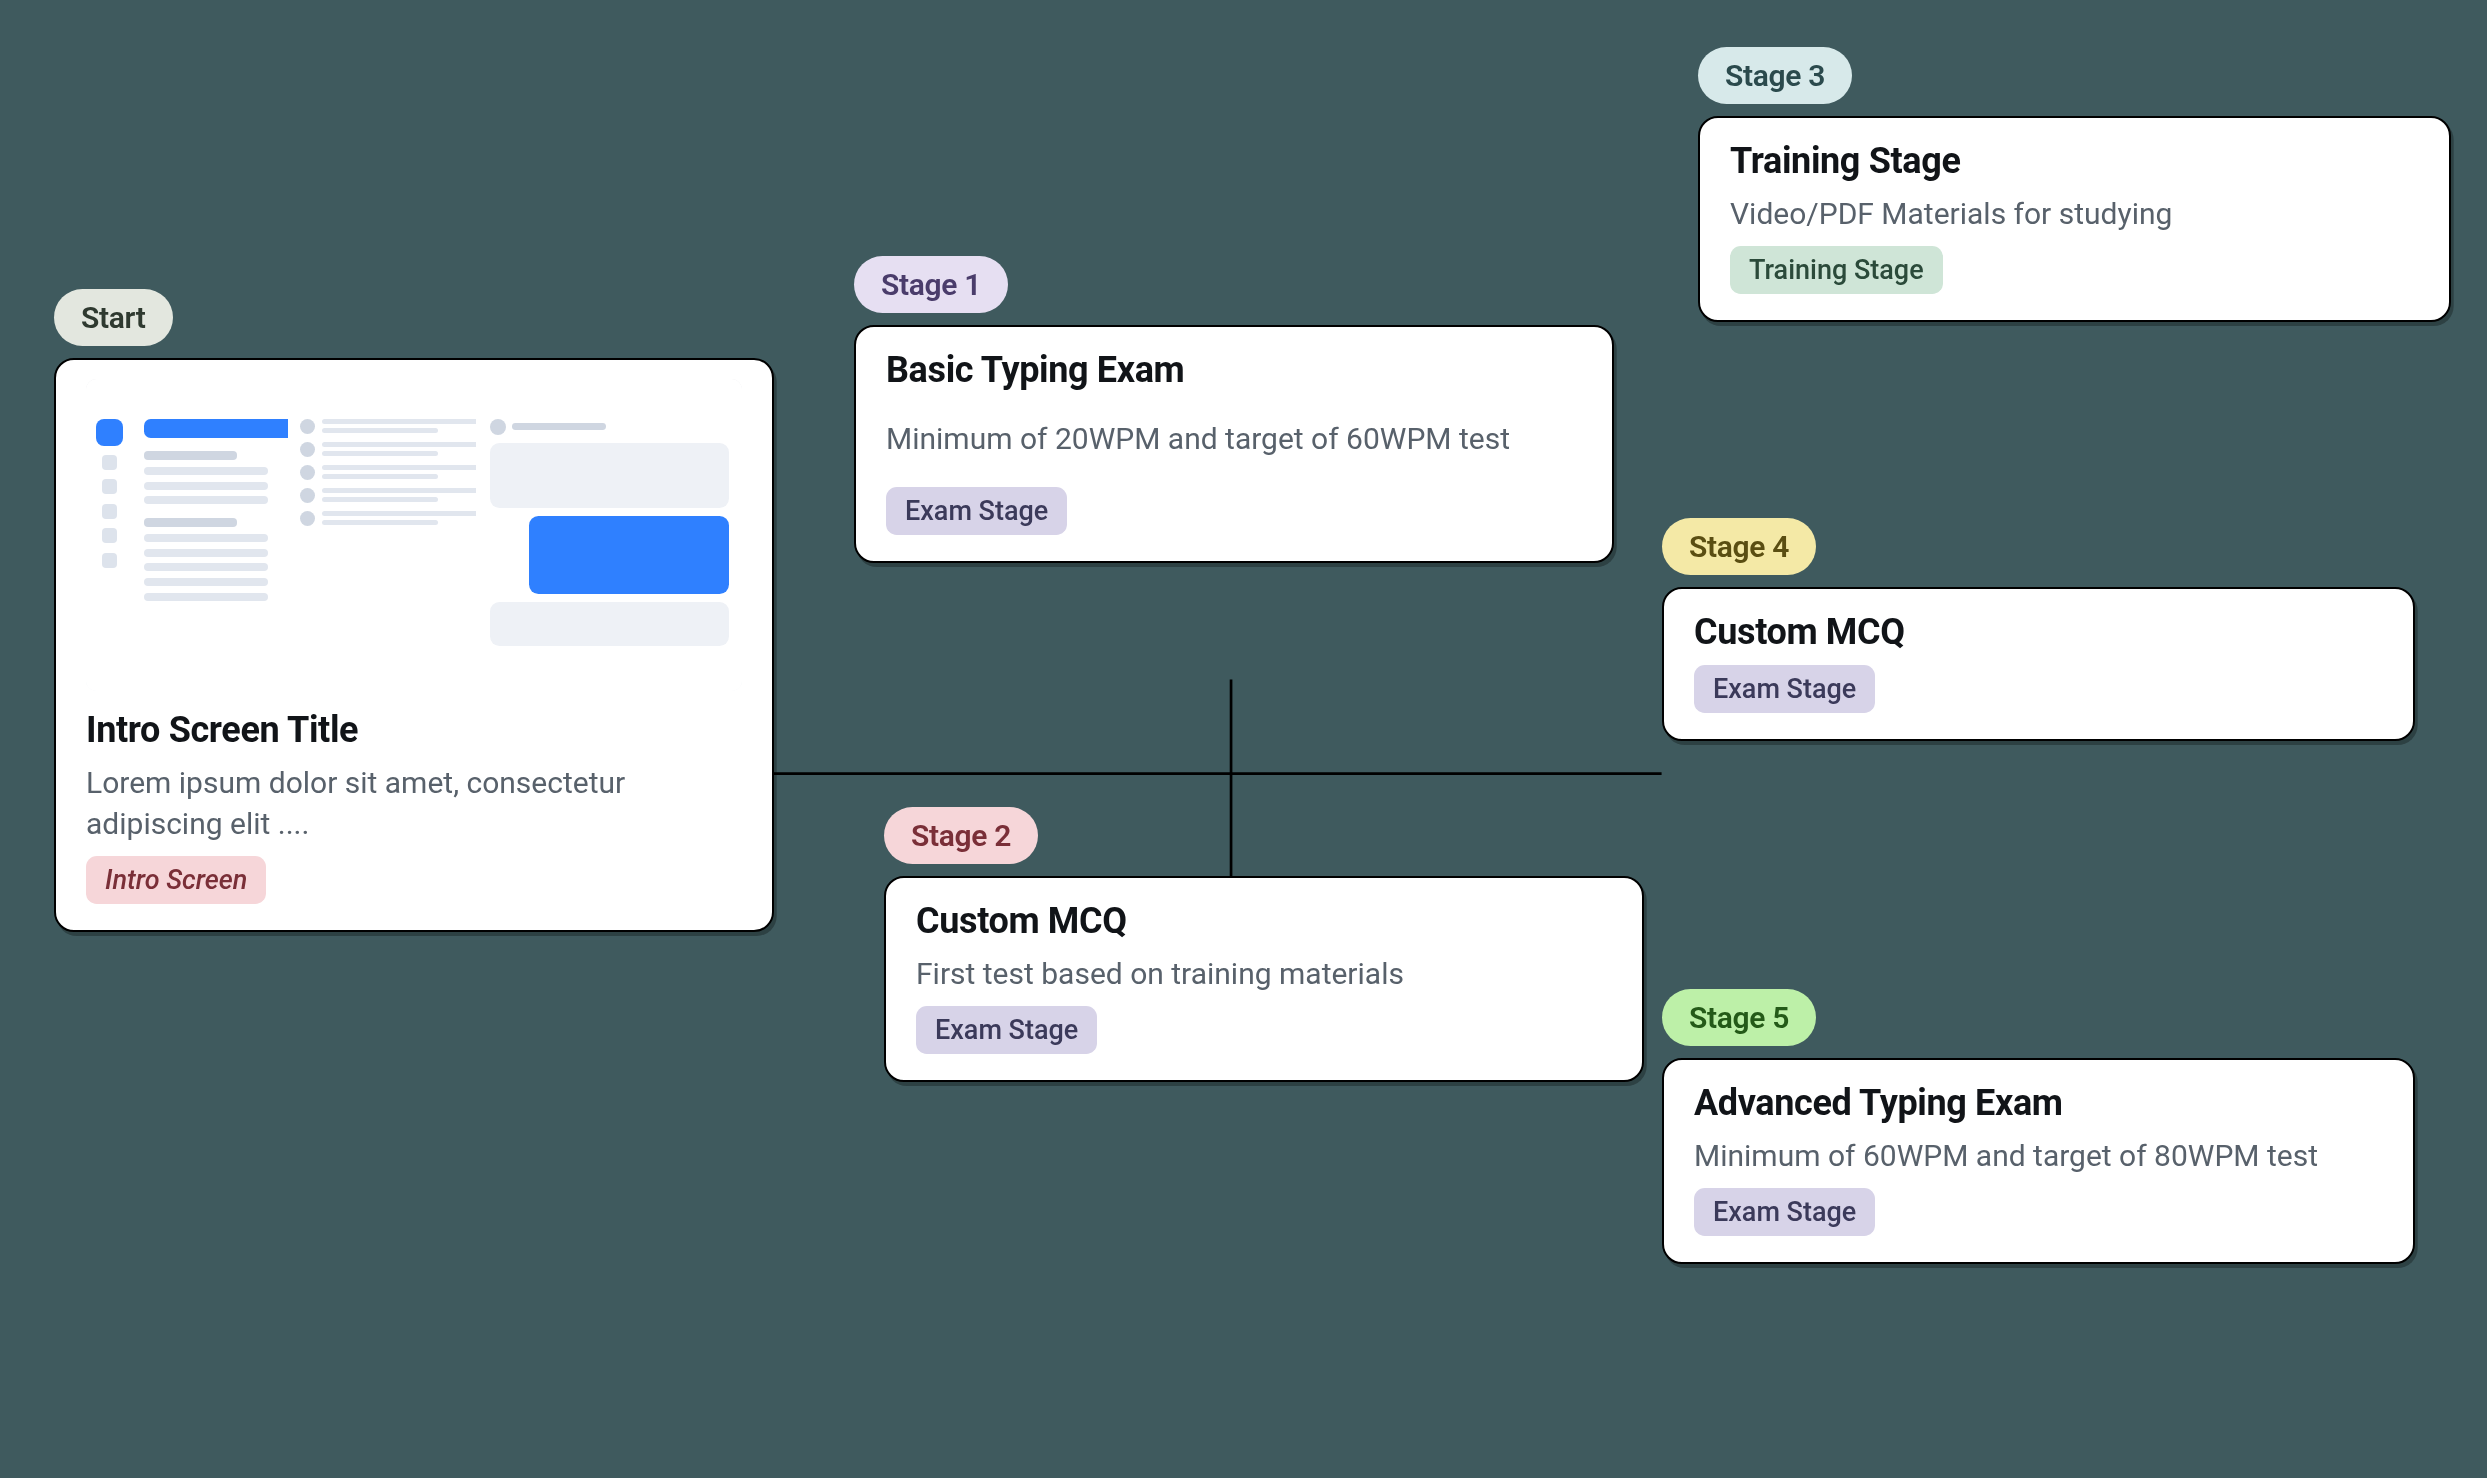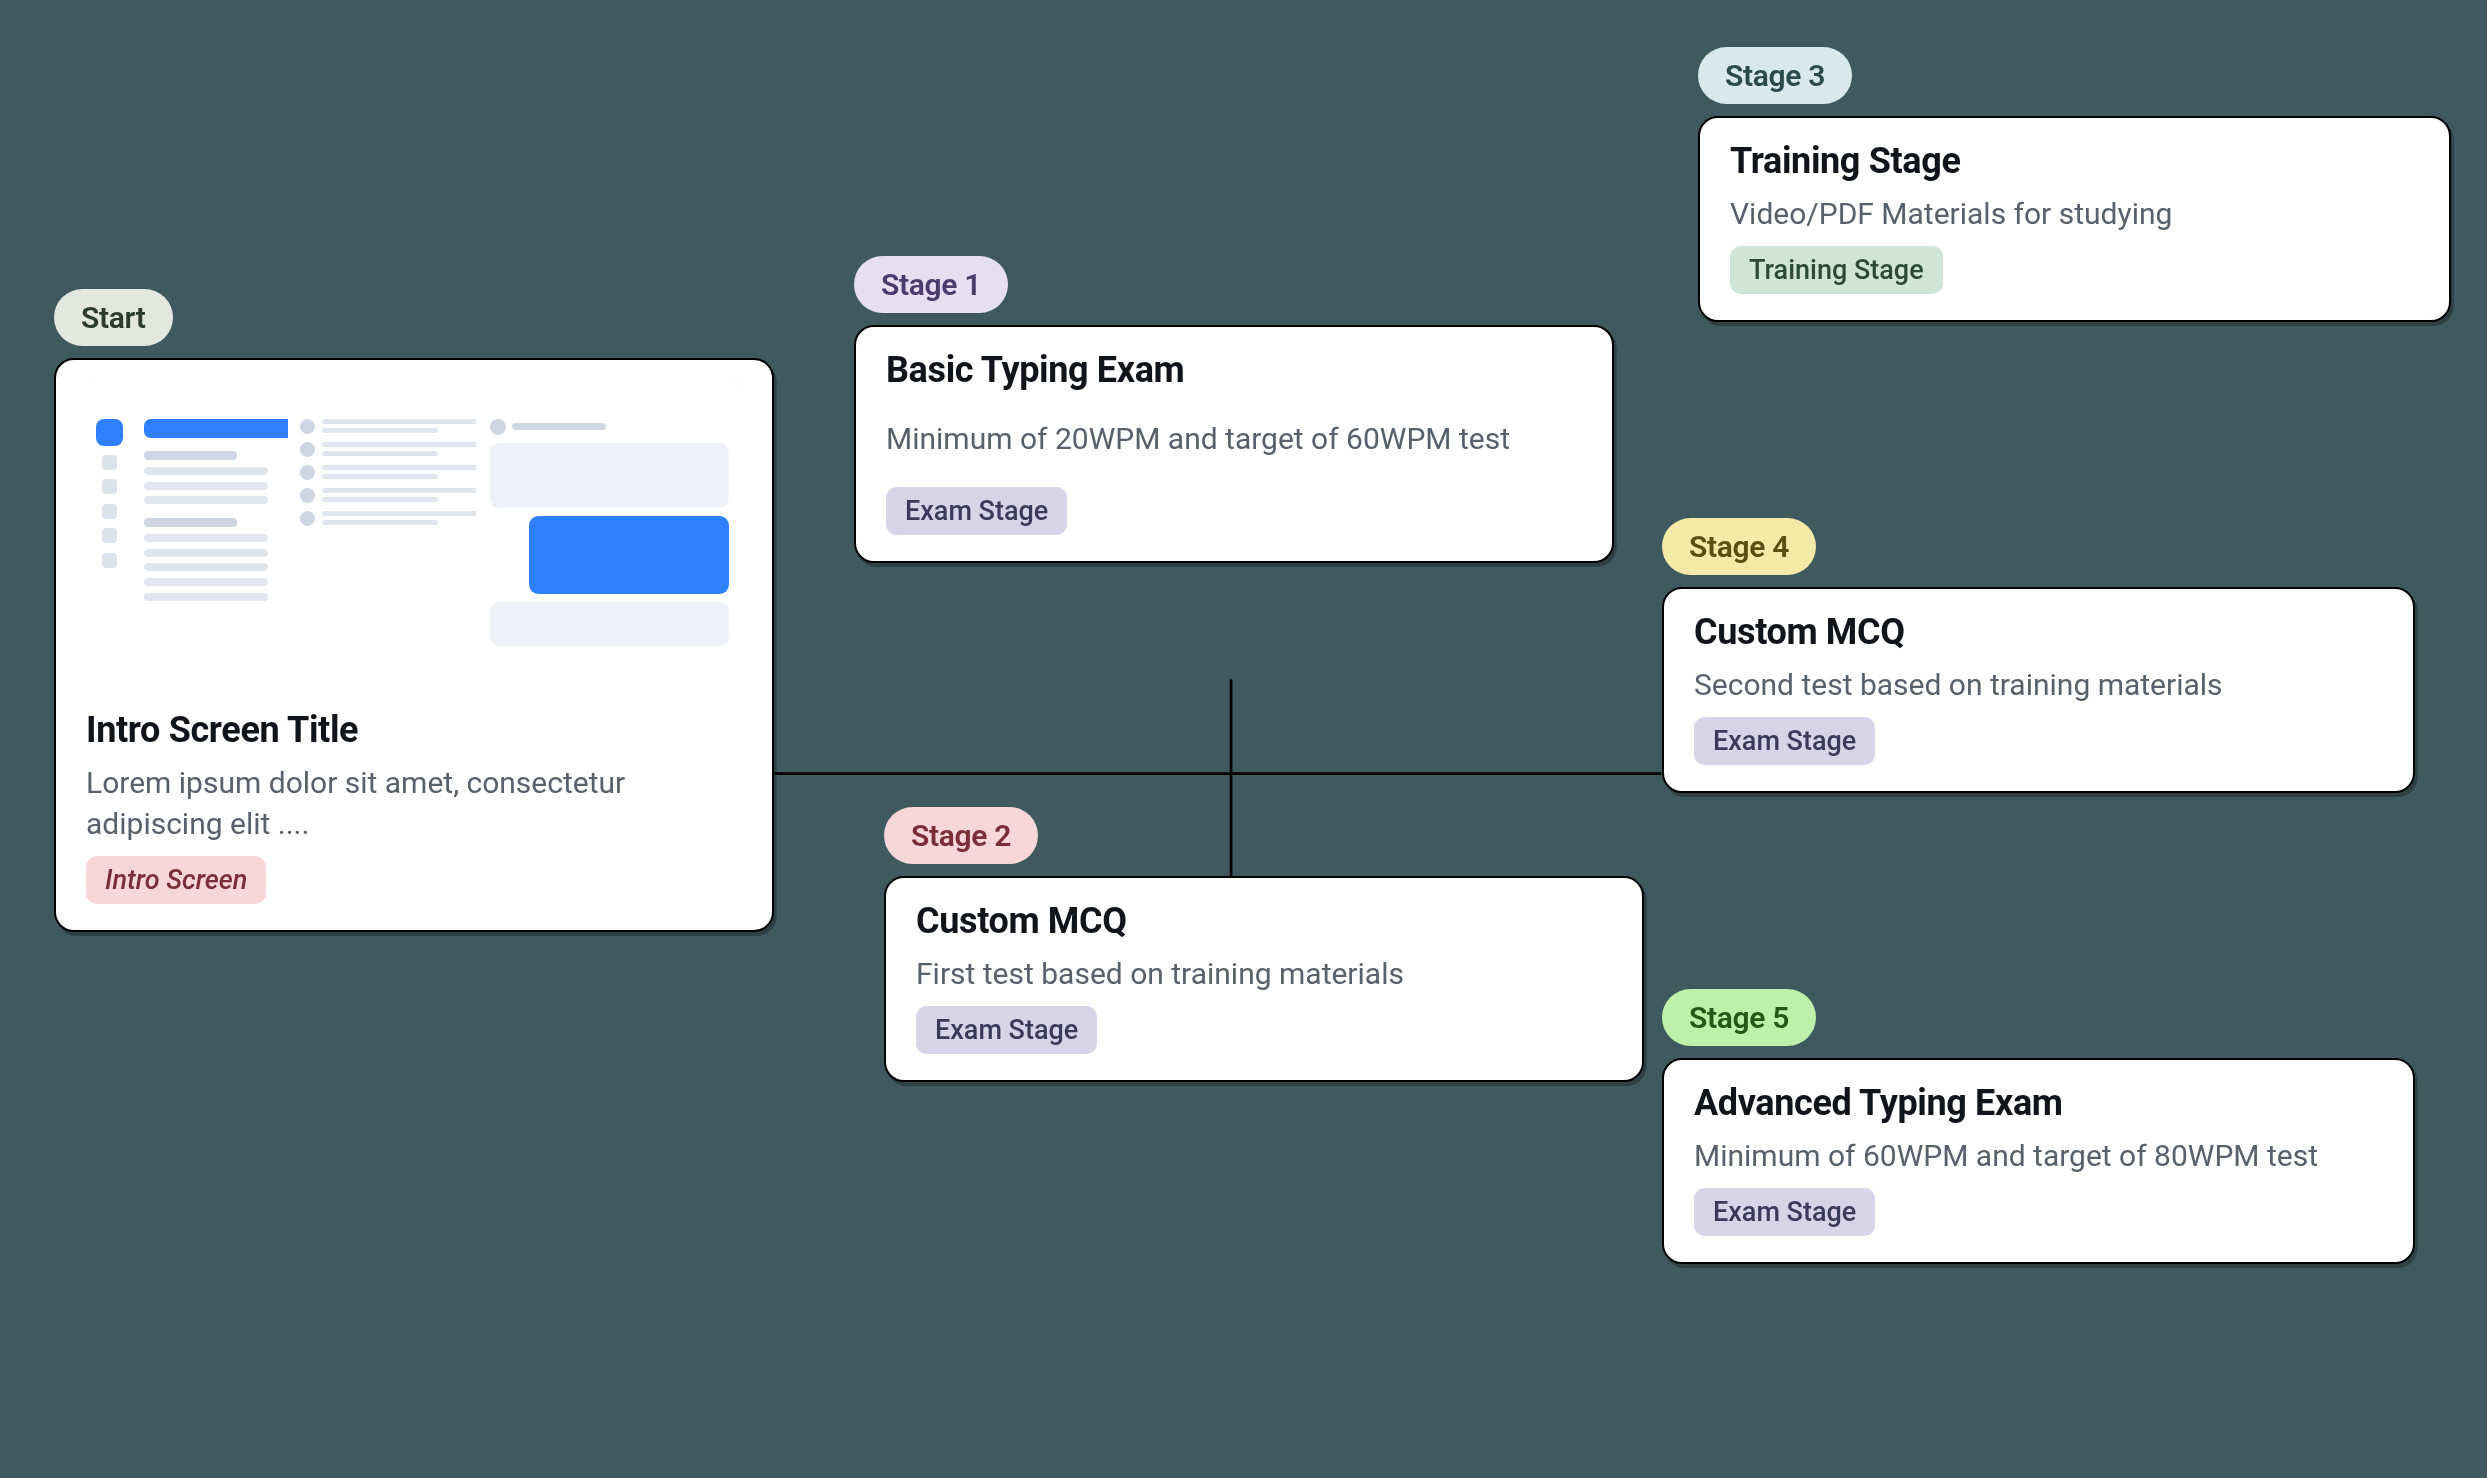--- a/index.html
+++ b/index.html
@@ -238,21 +238,20 @@
     <div class="card-title">Training Stage</div>
     <div class="card-sub">Video/PDF Materials for studying</div>
     <div class="tag" style="background:var(--tag-training-bg);color:var(--tag-training-fg);">Training Stage</div>
   </div>
 </div>
 
 <div class="node" style="left:1662px;top:518px;width:753px;">
   <div class="pill" style="background:var(--pill-stage4-bg);color:var(--pill-stage4-fg);">Stage 4</div>
   <div class="card" style="width:753px;">
     <div class="card-title">Custom MCQ</div>
-    <div class="card-sub">Second test based on training materials</div>
     <div class="tag" style="background:var(--tag-exam-bg);color:var(--tag-exam-fg);">Exam Stage</div>
   </div>
 </div>
 
 <div class="node" style="left:1662px;top:989px;width:753px;">
   <div class="pill" style="background:var(--pill-stage5-bg);color:var(--pill-stage5-fg);">Stage 5</div>
   <div class="card" style="width:753px;">
     <div class="card-title">Advanced Typing Exam</div>
     <div class="card-sub">Minimum of 60WPM and target of 80WPM test</div>
     <div class="tag" style="background:var(--tag-exam-bg);color:var(--tag-exam-fg);">Exam Stage</div>

